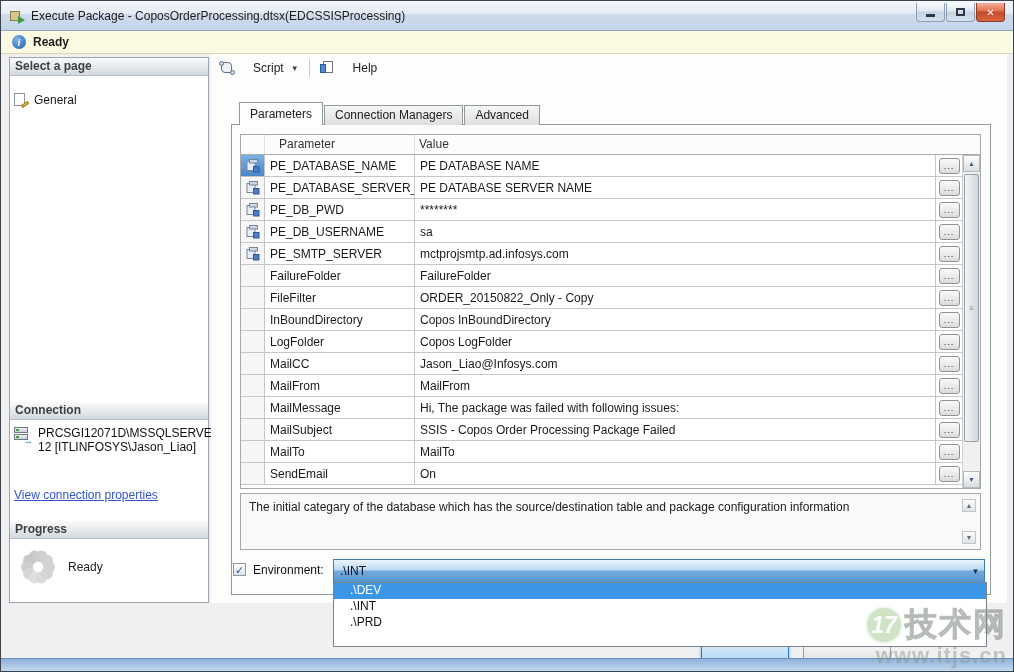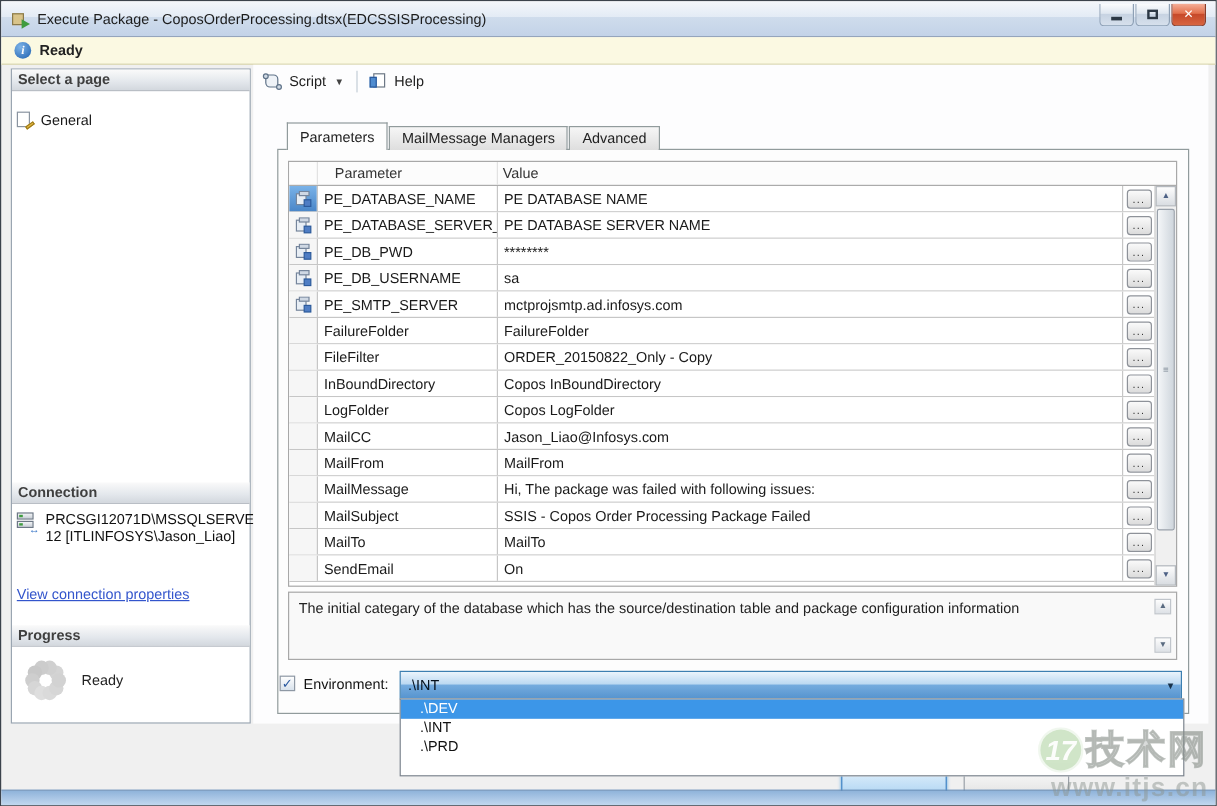--- a/index.html
+++ b/index.html
@@ -53,21 +53,21 @@
       -3.4px 10.5px 0 2px #dedede,-8.9px 6.5px 0 2px #d6d6d6,-11px 0 0 2px #cecece,
       -8.9px -6.5px 0 2px #c8c8c8,-3.4px -10.5px 0 2px #cccccc,3.4px -10.5px 0 2px #d0d0d0,8.9px -6.5px 0 2px #d4d4d4;}
   .prog-text{color:#222;}
   
   .main-bg{position:absolute;left:210px;top:53px;width:796px;height:549px;background:#fdfdfe;}
   .toolbar{position:absolute;left:218px;top:58px;display:flex;align-items:center;gap:6px;}
   .scroll-ic{width:16px;height:14px;position:relative;}
   .scroll-ic .body{position:absolute;left:2px;top:1px;width:11px;height:11px;background:#eef2f7;border:1px solid #5f7288;border-radius:2px 4px 2px 4px;}
   .scroll-ic .curl{position:absolute;left:0;top:0;width:5px;height:5px;border:1px solid #5f7288;border-radius:50%;background:#cfd9e4;}
   .scroll-ic .curl2{position:absolute;right:0;bottom:0;width:5px;height:5px;border:1px solid #5f7288;border-radius:50%;background:#cfd9e4;}
-  .tb-label{color:#222;}
+  .tb-label{color:#222;margin-left:12px;}
   .caret{font-size:8px;color:#444;margin-left:1px;}
   .tb-sep{width:1px;height:18px;background:#c4cdd6;margin:0 4px;}
   .help-ic{width:15px;height:14px;position:relative;}
   .help-ic .pg{position:absolute;left:3px;top:0;width:10px;height:12px;background:#fff;border:1px solid #6d7886;}
   .help-ic .bar{position:absolute;left:0;top:3px;width:6px;height:9px;background:#4f8cd0;border:1px solid #2c5a9c;}
   
   .tabs{position:absolute;left:238px;top:101px;display:flex;align-items:flex-end;height:23px;z-index:3;}
   .tab{height:20px;line-height:19px;padding:0 10px;border:1px solid #919b9c;border-bottom:none;
        background:linear-gradient(#f6f6f6,#dedede);margin-right:1px;color:#222;}
   .tab.active{height:23px;line-height:22px;background:#fdfdfd;position:relative;z-index:4;}
@@ -210,21 +210,21 @@
     <div class="tb-sep"></div>
     <div class="help-ic">
         <div class="pg"></div>
         <div class="bar"></div>
       </div>
     <span class="tb-label">Help</span>
   </div>
 
   <div class="tabs">
       <div class="tab active">Parameters</div>
-      <div class="tab">MailMessage Managers</div>
+      <div class="tab">Connection Managers</div>
       <div class="tab">Advanced</div>
     </div>
 
   <div class="tabpanel">
 
     <div class="grid">
       <div class="ghead">
         <div class="gh h-ic"></div>
         <div class="gh h-param">Parameter</div>
         <div class="gh h-value">Value</div>

